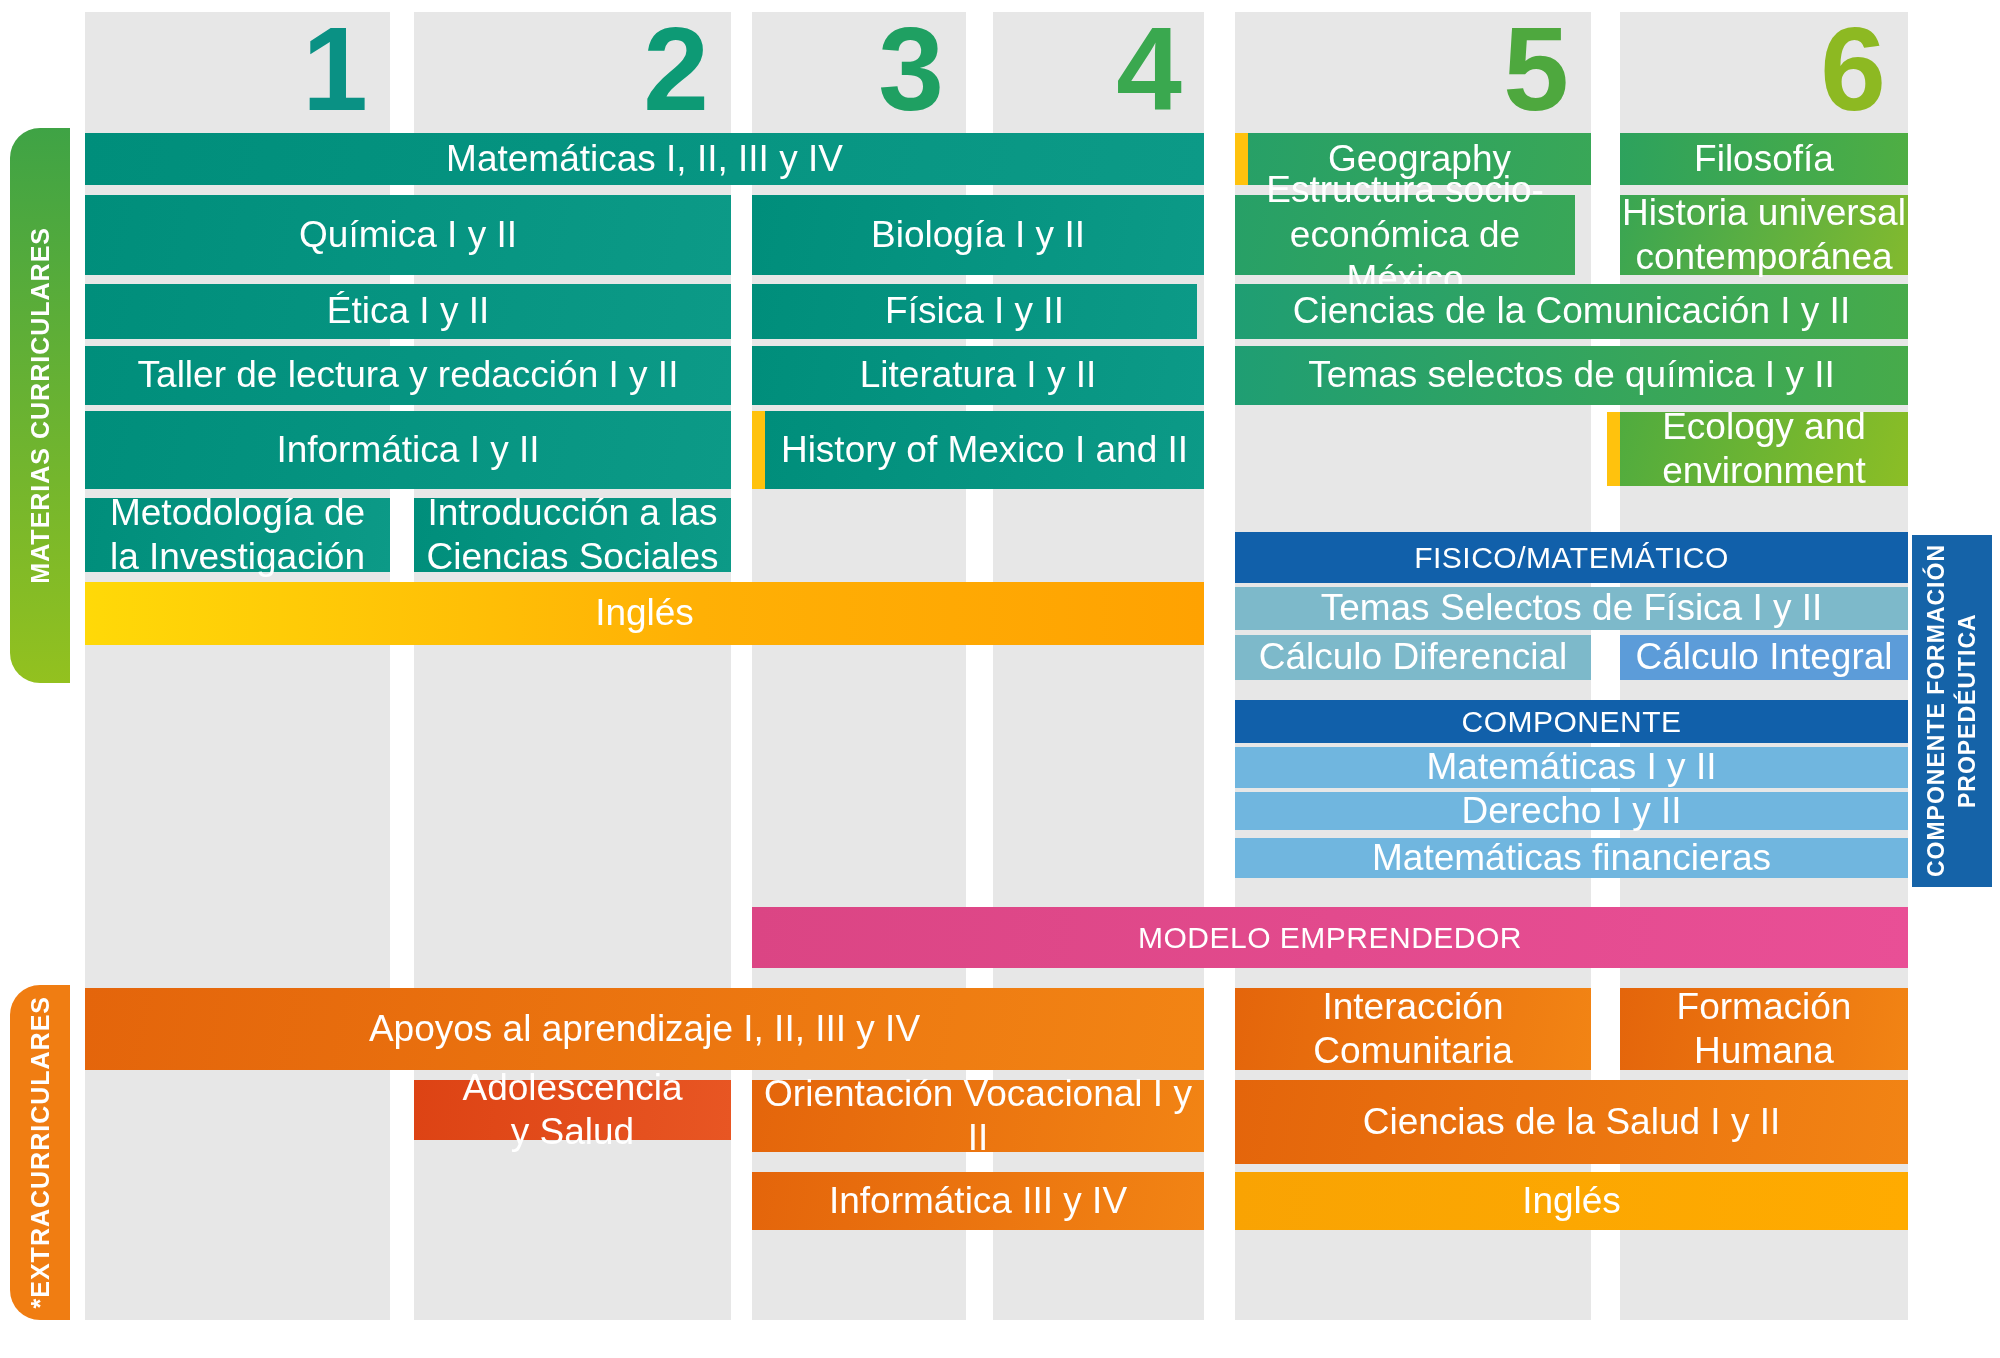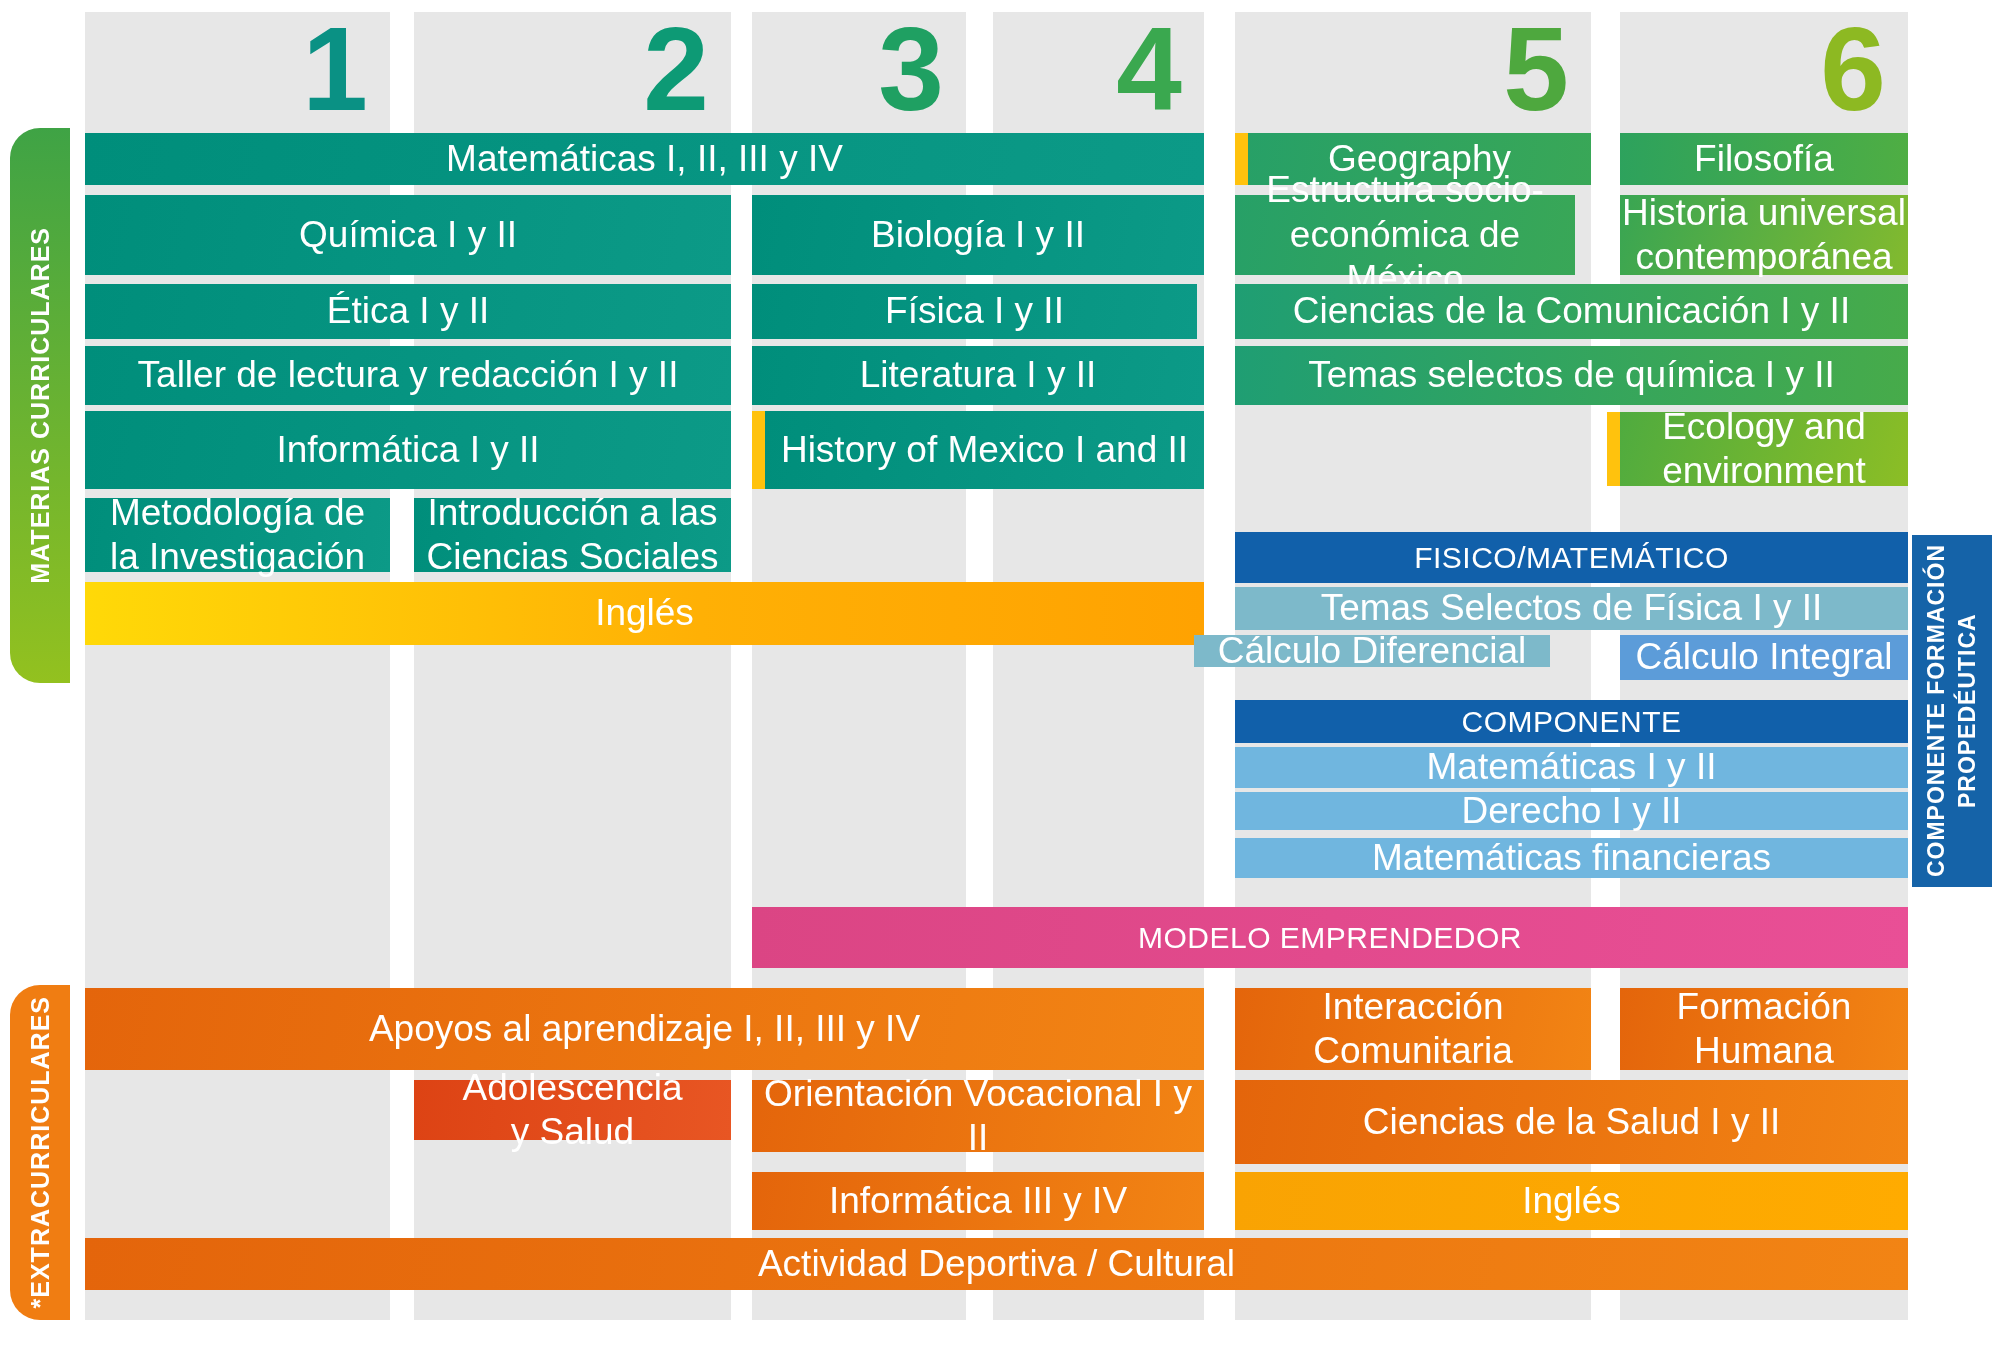--- a/index.html
+++ b/index.html
@@ -106,21 +106,21 @@
 
   <div class="bar teal" style="left:85px;top:498px;width:305px;height:74px">Metodología de
 la Investigación</div>
   <div class="bar teal" style="left:414px;top:498px;width:317px;height:74px">Introducción a las
 Ciencias Sociales</div>
 
   <div class="bar ingtop b" style="left:85px;top:582px;width:1119px;height:63px">Inglés</div>
 
   <div class="bar dkblue hdr" style="left:1235px;top:532px;width:673px;height:51px">FISICO/MATEMÁTICO</div>
   <div class="bar ltblue1" style="left:1235px;top:587px;width:673px;height:43px">Temas Selectos de Física I y II</div>
-  <div class="bar ltblue1" style="left:1194px;top:635px;width:356px;height:32px">Cálculo Diferencial</div>
+  <div class="bar ltblue1" style="left:1235px;top:635px;width:356px;height:45px">Cálculo Diferencial</div>
   <div class="bar medblue" style="left:1620px;top:635px;width:288px;height:45px">Cálculo Integral</div>
 
   <div class="bar dkblue hdr" style="left:1235px;top:700px;width:673px;height:43px">COMPONENTE</div>
   <div class="bar ltblue2" style="left:1235px;top:747px;width:673px;height:41px">Matemáticas I y II</div>
   <div class="bar ltblue2" style="left:1235px;top:792px;width:673px;height:38px">Derecho I y II</div>
   <div class="bar ltblue2" style="left:1235px;top:838px;width:673px;height:40px">Matemáticas financieras</div>
 
   <div class="bar pink hdr" style="left:752px;top:907px;width:1156px;height:61px">MODELO EMPRENDEDOR</div>
 
   <div class="bar orange" style="left:85px;top:988px;width:1119px;height:82px">Apoyos al aprendizaje I, II, III y IV</div>
@@ -130,15 +130,14 @@
 Humana</div>
 
   <div class="bar redor" style="left:414px;top:1080px;width:317px;height:60px">Adolescencia
 y Salud</div>
   <div class="bar orange" style="left:752px;top:1080px;width:452px;height:72px">Orientación Vocacional I y II</div>
   <div class="bar orange" style="left:1235px;top:1080px;width:673px;height:84px">Ciencias de la Salud I y II</div>
 
   <div class="bar orange" style="left:752px;top:1172px;width:452px;height:58px">Informática III y IV</div>
   <div class="bar amber b" style="left:1235px;top:1172px;width:673px;height:58px">Inglés</div>
 
-  <div class="bar orange" style="left:85px;top:1238px;width:1823px;height:52px">Actividad Deportiva / Cultural</div>
 
 </div>
 
 </body></html>

